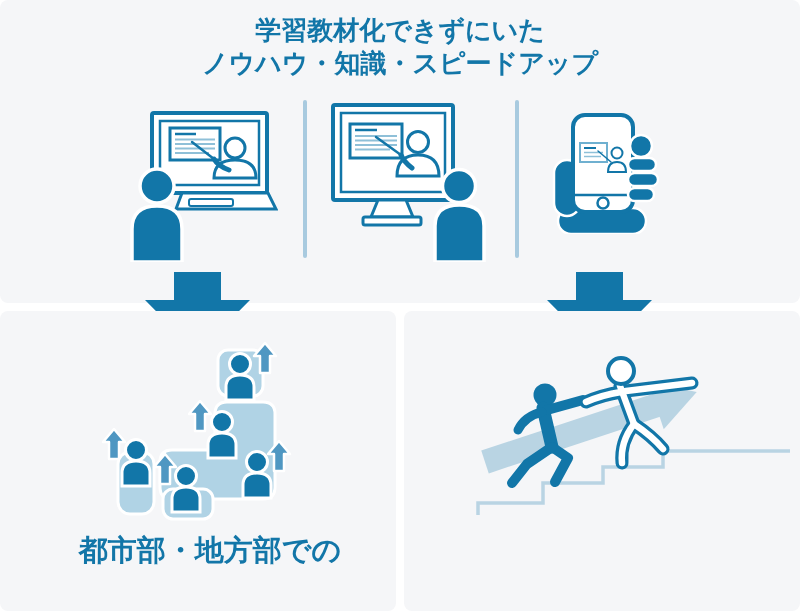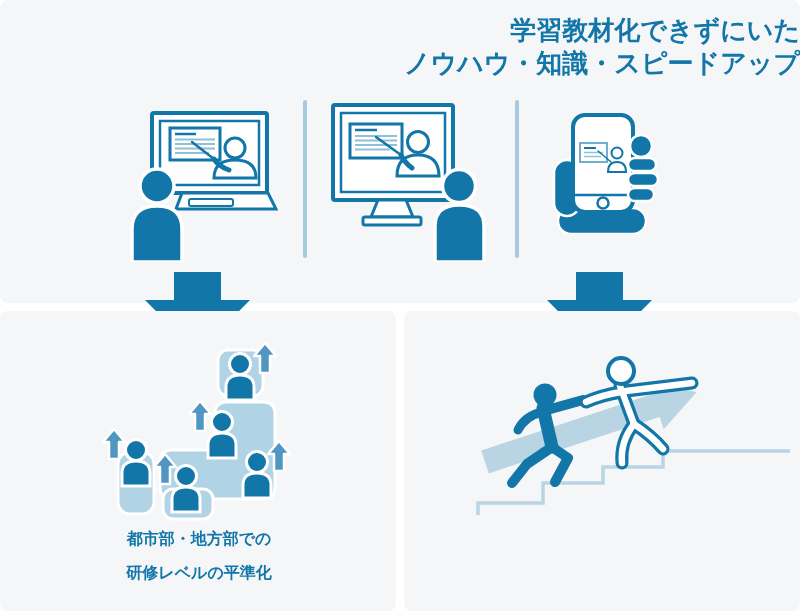--- a/index.html
+++ b/index.html
@@ -12,23 +12,23 @@
   }
   html,body{margin:0;padding:0;background:#ffffff;}
   body{font-family:"Liberation Sans","DejaVu Sans",sans-serif;}
   .canvas{position:relative;width:800px;height:611px;background:#ffffff;overflow:hidden;}
   .card{position:absolute;background:var(--card);border-radius:8px;}
   .top-card{left:0;top:0;width:800px;height:303px;}
   .bl-card{left:0;top:311px;width:396px;height:300px;}
   .br-card{left:404px;top:311px;width:396px;height:300px;}
   .title{position:absolute;left:0;top:14px;width:800px;text-align:center;
          font-size:26px;font-weight:bold;color:var(--blue);line-height:33px;margin:0;}
-  .title .line{display:block;text-align:right;}
+  .title .line{display:block;}
   .caption{position:absolute;left:0;top:210px;width:100%;text-align:center;
-           font-size:16px;font-weight:bold;color:var(--blue);line-height:34px;margin:1px;}
+           font-size:29px;font-weight:bold;color:var(--blue);line-height:34px;margin:12px;}
   .caption .line{display:block;}
   .vdivider{position:absolute;top:100px;width:4px;height:158px;background:var(--divider);border-radius:2px;}
   .abs{position:absolute;}
 </style>
 </head>
 <body>
 
 <div class="canvas">
 
   <section class="card top-card">
@@ -157,21 +157,20 @@
       <g>
         <use href="#map-person" x="145" y="27"></use>
         <use href="#map-person" x="127" y="85"></use>
         <use href="#map-person" x="41" y="113"></use>
         <use href="#map-person" x="91" y="139"></use>
         <use href="#map-person" x="162" y="125"></use>
       </g>
     </svg>
     <p class="caption">
       <span class="line">都市部・地方部での</span>
-      <span class="line">研修レベルの平準化</span>
     </p>
   </section>
 
   <section class="card br-card">
     <svg class="abs" style="left:46px;top:41px" width="345" height="172" viewBox="0 0 345 172">
       <path d="M 28 163 V 151 H 93 V 131 H 153 V 115 H 213 V 99 H 340" fill="none" stroke="#b9d4e3" stroke-width="3.5"></path>
       <g transform="rotate(-18.3 35 110)">
         <rect x="35" y="98" width="182" height="24" fill="#b9d4e3"></rect>
         <polygon points="215,85 215,135 258,110" fill="#b9d4e3"></polygon>
       </g>

